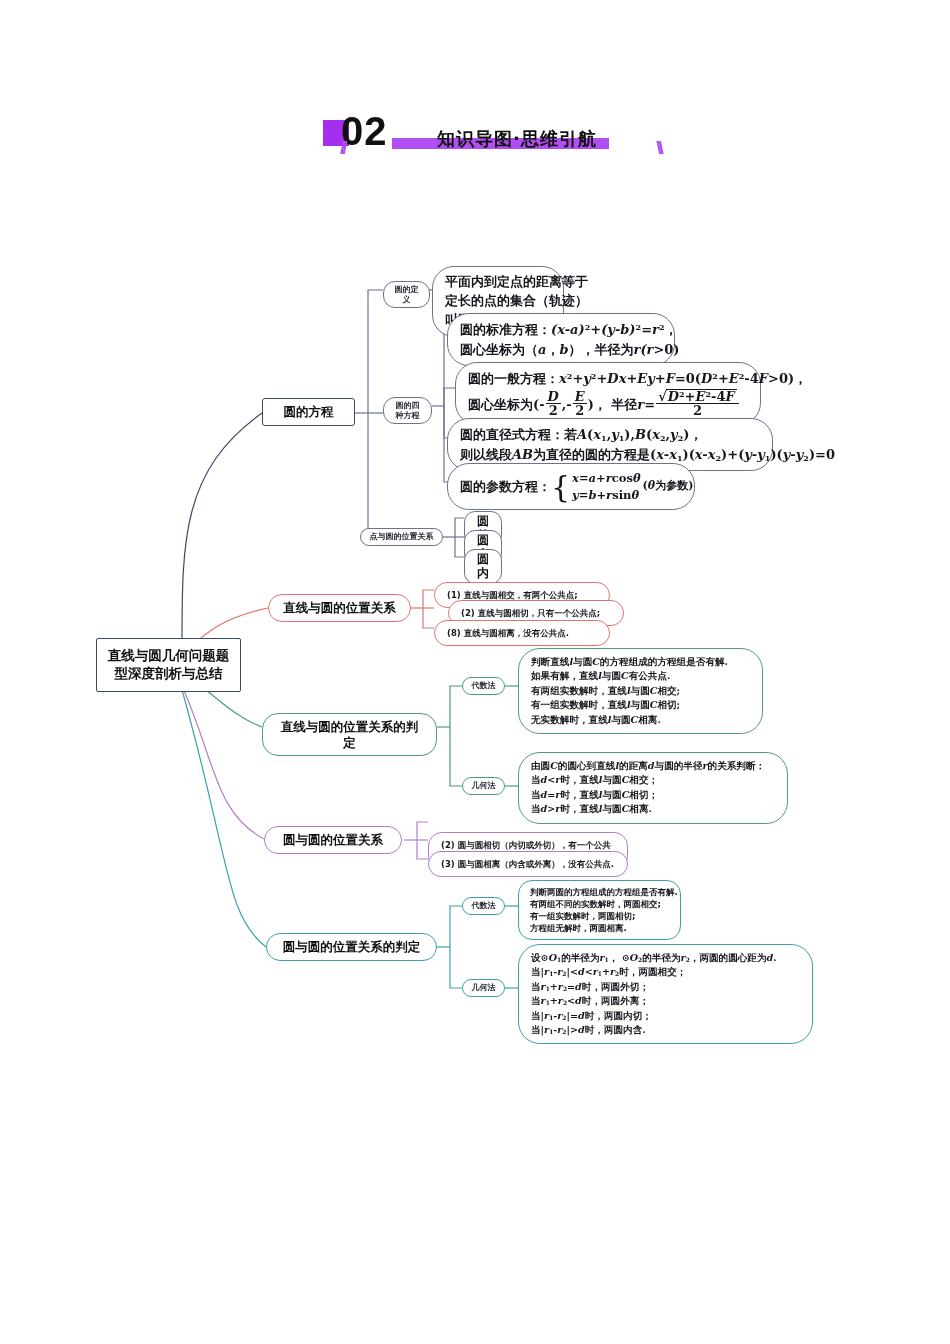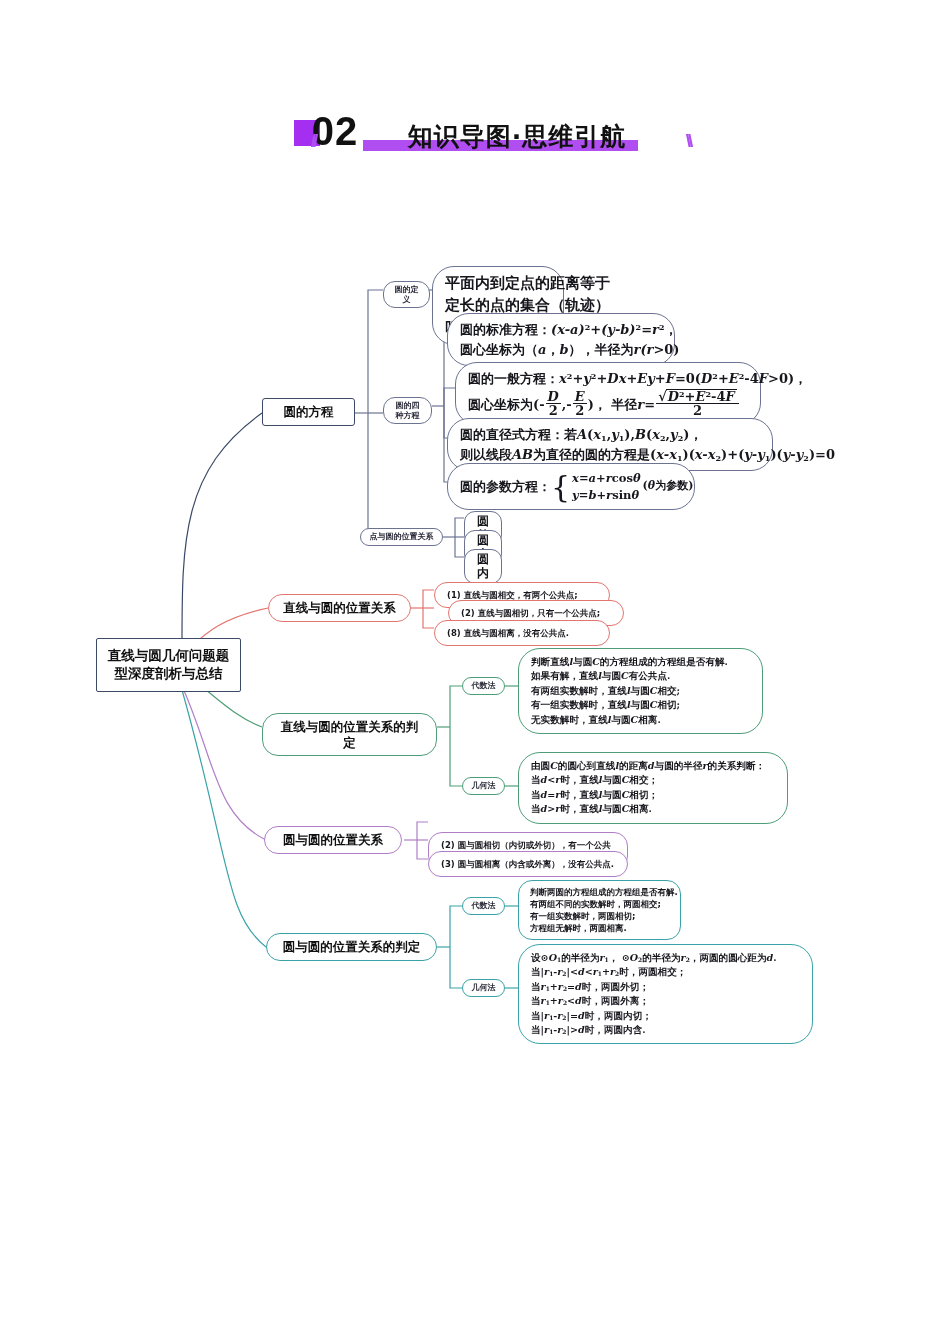--- a/index.html
+++ b/index.html
@@ -10,21 +10,21 @@
   .header{position:absolute;left:0;top:108px;width:950px;text-align:center;}
   .hdr-num-wrap{position:relative;display:inline-block;height:46px;line-height:46px;}
   .hdr-square{position:absolute;left:-18px;top:12px;width:26px;height:26px;background:#a42ff0;}
   .hdr-num{position:relative;font-size:40px;font-weight:700;letter-spacing:1px;color:#111;font-family:"Liberation Sans",sans-serif;}
   .hdr-title-row{position:relative;margin-top:4px;display:inline-block;}
   .slash-l,.slash-r{position:absolute;top:10px;font-size:19px;font-weight:700;color:#b14ef2;letter-spacing:-3px;}
   .slash-l{left:-52px;}
   .slash-r{right:-52px;}
   .hdr-title-box{position:relative;display:inline-block;padding:0 12px;}
   .hdr-underline{position:absolute;left:0;right:0;bottom:2px;height:11px;background:#b14ef2;}
-  .hdr-title{position:relative;font-size:25px;font-weight:700;letter-spacing:1px;color:#111;
+  .hdr-title{position:relative;font-size:18px;font-weight:700;letter-spacing:1px;color:#111;
              font-family:"DejaVu Sans","Liberation Sans",sans-serif;margin-left:33px;}
 
   
   #map{position:absolute;left:0;top:0;width:950px;height:1344px;}
   #wires{position:absolute;left:0;top:0;width:950px;height:1344px;pointer-events:none;}
 
   .node{position:absolute;box-sizing:border-box;background:#fff;display:flex;
         align-items:center;justify-content:center;}
   .node .txt{display:block;width:100%;}
 
@@ -47,22 +47,22 @@
   
   .leaf{border-radius:22px;padding:6px 12px;text-align:left;
         font-family:"DejaVu Serif","Liberation Serif",serif;color:#16161d;}
   .leaf.small{font-size:8.5px;line-height:1.42;font-weight:700;border-radius:14px;
               font-family:"DejaVu Sans","Liberation Sans",sans-serif;}
   .leaf.tiny{font-size:12px;line-height:1.2;font-weight:700;border-radius:11px;padding:2px 9px;
              text-align:center;font-family:Liberation Sans, sans-serif;}
   .leaf.math{font-size:13px;line-height:1.5;font-weight:700;}
   .leaf.midmath{font-size:9.6px;line-height:1.5;font-weight:700;
                 font-family:"DejaVu Serif","Liberation Serif",serif;}
-  .leaf.defn{font-size:15px;line-height:1.45;font-weight:700;
-             font-family:Liberation Serif, serif;}
+  .leaf.defn{font-size:13px;line-height:1.45;font-weight:700;
+             font-family:Liberation Sans, sans-serif;}
 
   .ln{display:block;white-space:nowrap;}
   i.v{font-style:italic;}
   sub{font-size:.62em;vertical-align:-.22em;}
   sup{font-size:.62em;vertical-align:.45em;}
 
   
   .frac{display:inline-block;vertical-align:-0.55em;text-align:center;line-height:1.05;margin:0 1px;}
   .frac .num{display:block;border-bottom:1.1px solid #16161d;padding:0 2px;}
   .frac .den{display:block;padding:0 2px;}

